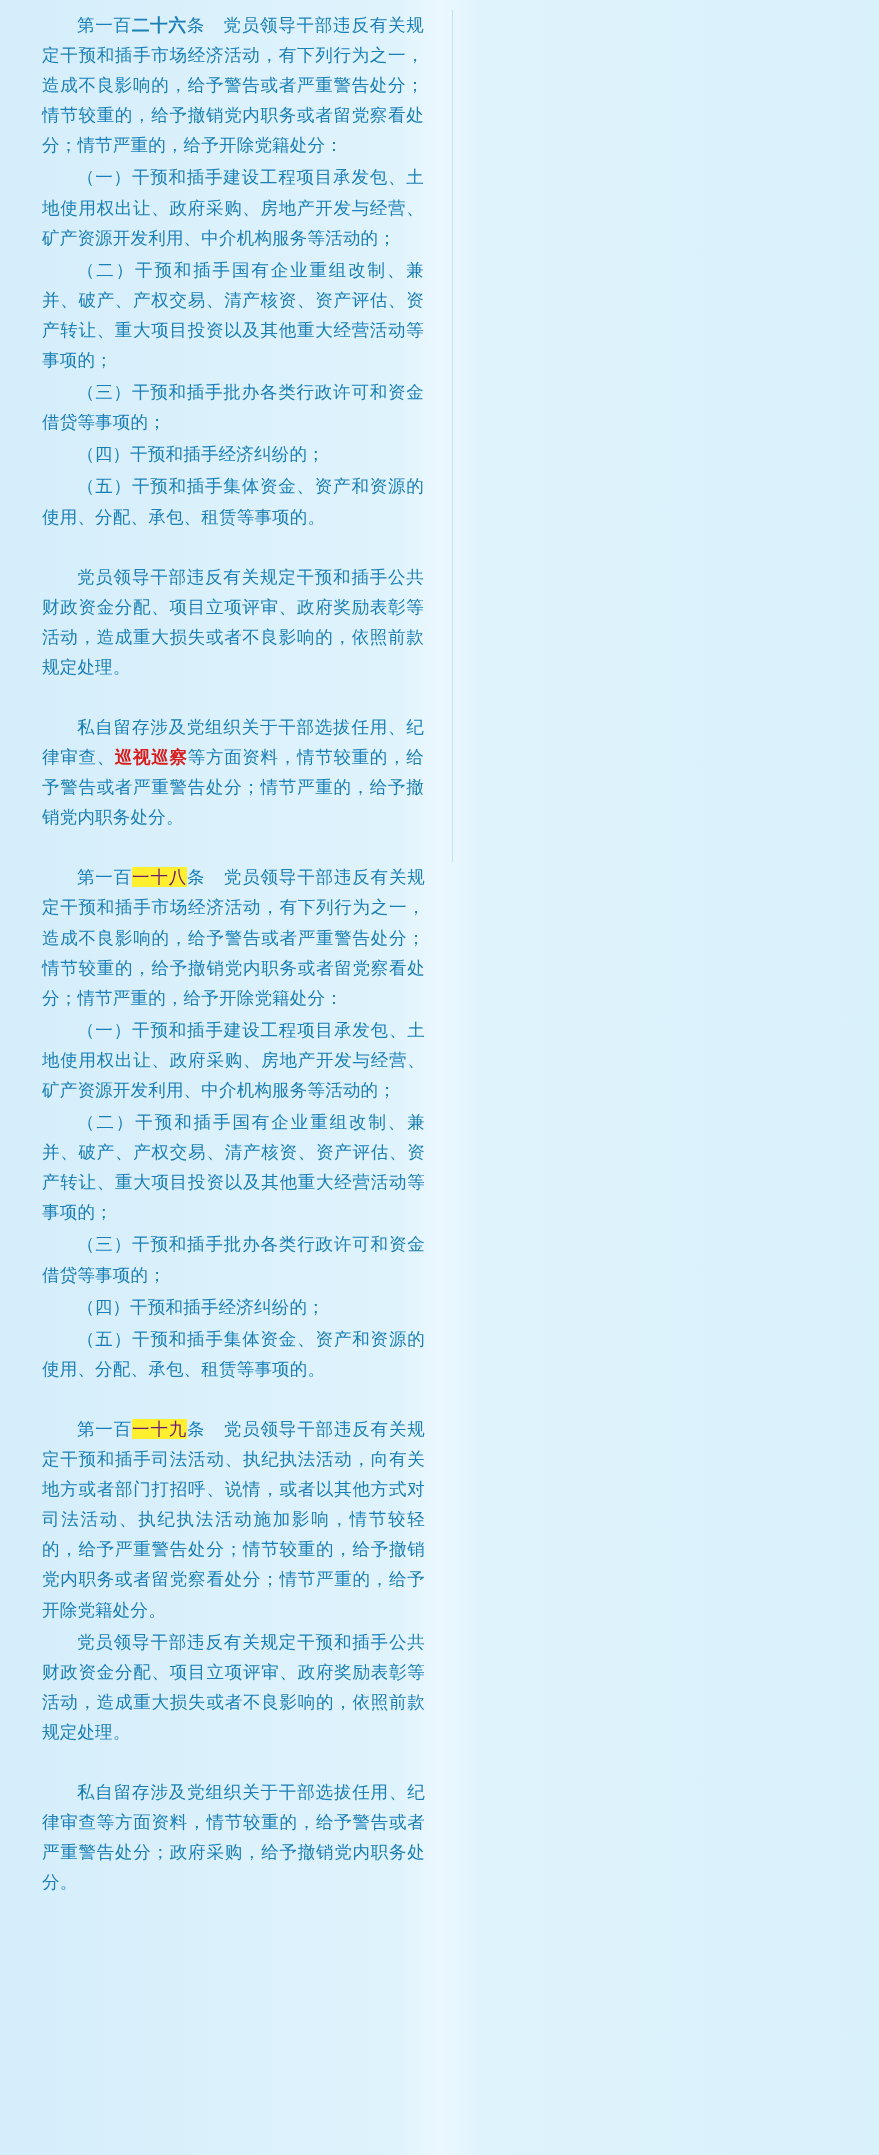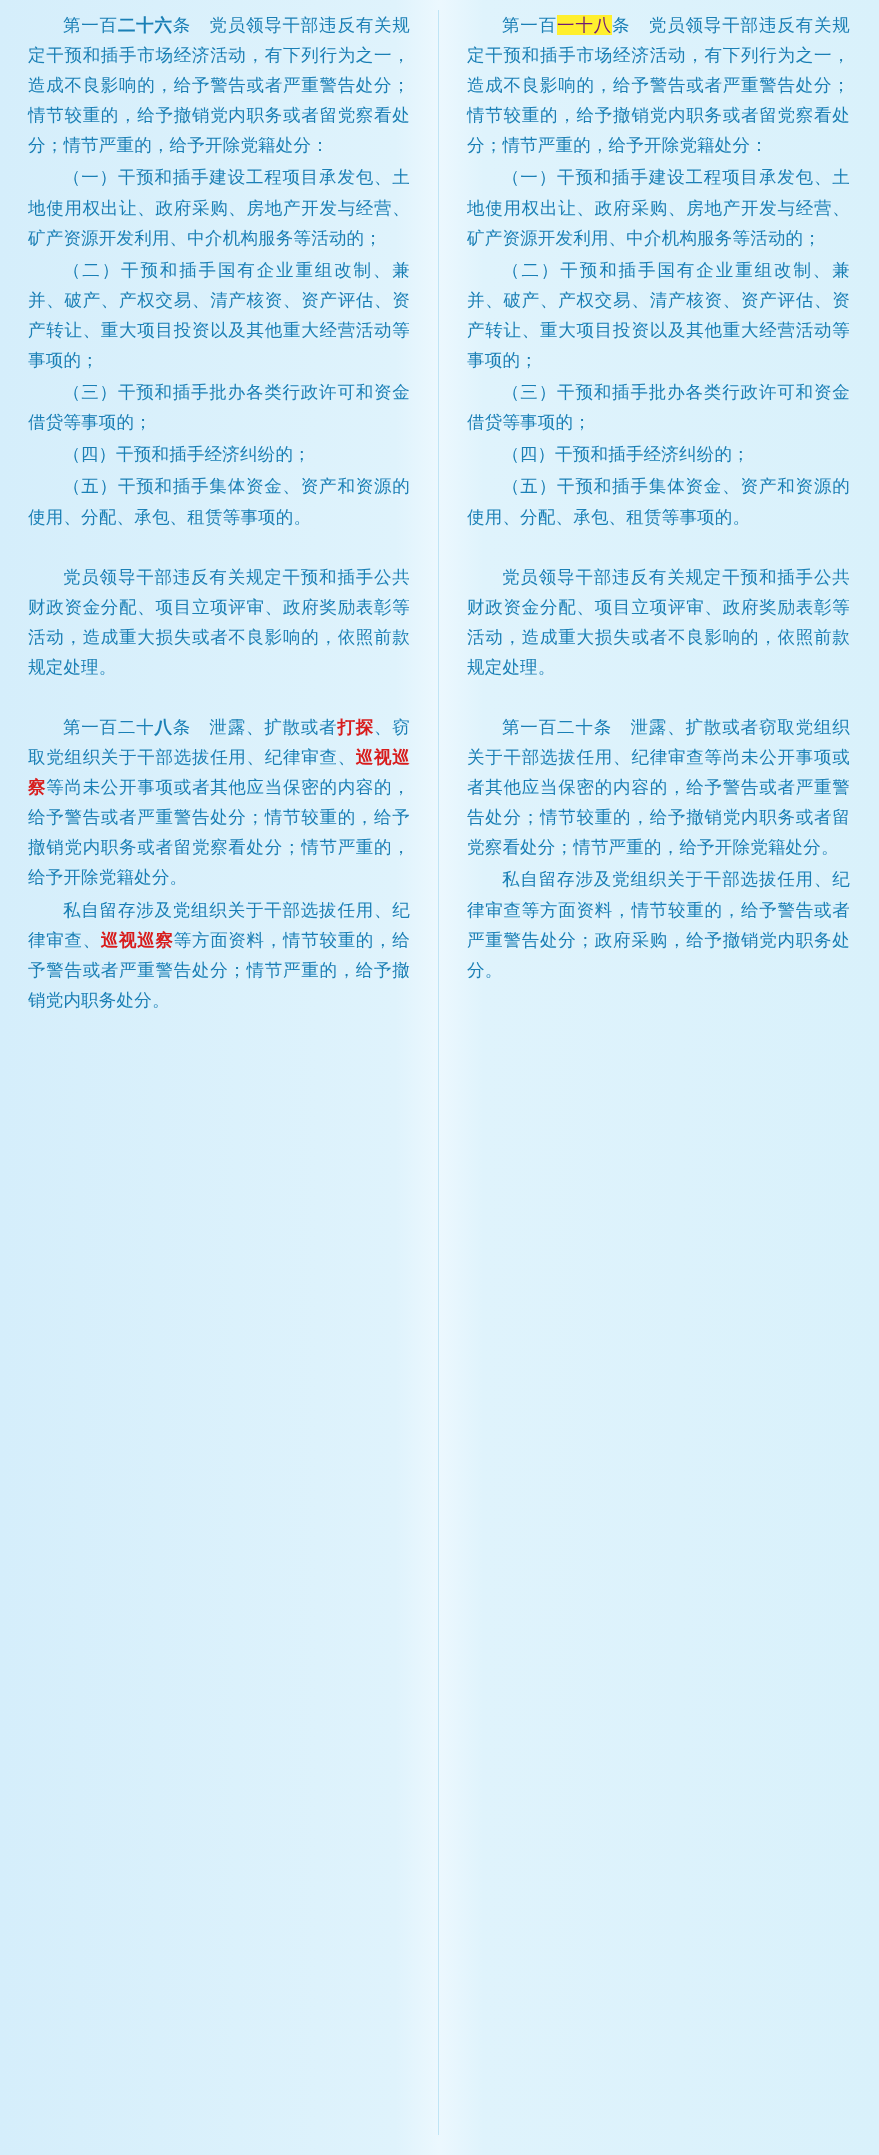--- a/index.html
+++ b/index.html
@@ -11,23 +11,23 @@
     width: 879px;
     min-height: 2155px;
     font-family: "Liberation Sans", sans-serif;
   }
   .page {
     position: relative;
     width: 879px;
     min-height: 2155px;
     background: linear-gradient(to right, #d5eefb 0%, #dff3fc 45%, #ecf8fe 50%, #dff3fc 55%, #d9f1fb 100%);
     box-sizing: border-box;
-    padding: 10px 0 20px 0;
+    padding: 10px 0 20px 14px;
     display: flex;
-    flex-direction: row;
+    flex-direction: column;
   }
   .column {
     width: 439px;
     box-sizing: border-box;
     padding: 0 28px;
   }
   .col-left {
     border-right: 1px solid #bfe4f5;
   }
   .block {
@@ -67,34 +67,33 @@
         <p class="para"><span>（一）干预和插手建设工程项目承发包、土地使用权出让、政府采购、房地产开发与经营、矿产资源开发利用、中介机构服务等活动的；</span></p>
         <p class="para"><span>（二）干预和插手国有企业重组改制、兼并、破产、产权交易、清产核资、资产评估、资产转让、重大项目投资以及其他重大经营活动等事项的；</span></p>
         <p class="para"><span>（三）干预和插手批办各类行政许可和资金借贷等事项的；</span></p>
         <p class="para"><span>（四）干预和插手经济纠纷的；</span></p>
         <p class="para"><span>（五）干预和插手集体资金、资产和资源的使用、分配、承包、租赁等事项的。</span></p>
       </div>
       <div class="block">
         <p class="para"><span>党员领导干部违反有关规定干预和插手公共财政资金分配、项目立项评审、政府奖励表彰等活动，造成重大损失或者不良影响的，依照前款规定处理。</span></p>
       </div>
       <div class="block">
-        <p class="para"><span>第一百二十</span><span class="hl-bold">八</span><span>条　泄露、扩散或者</span><span class="hl-red">打探</span><span>、窃取党组织关于干部选拔任用、纪律审查、</span><span class="hl-red">巡视巡察</span><span>等尚未公开事项或者其他应当保密的内容的，给予警告或者严重警告处分；情节较重的，给予撤销党内职务或者留党察看处分；情节严重的，给予开除党籍处分。</span></p>
         <p class="para"><span>私自留存涉及党组织关于干部选拔任用、纪律审查、</span><span class="hl-red">巡视巡察</span><span>等方面资料，情节较重的，给予警告或者严重警告处分；情节严重的，给予撤销党内职务处分。</span></p>
       </div>
     </div>
   <div class="column col-right" id="right-col">
       <div class="block">
         <p class="para"><span>第一百</span><span class="hl-yellow">一十八</span><span>条　党员领导干部违反有关规定干预和插手市场经济活动，有下列行为之一，造成不良影响的，给予警告或者严重警告处分；情节较重的，给予撤销党内职务或者留党察看处分；情节严重的，给予开除党籍处分：</span></p>
         <p class="para"><span>（一）干预和插手建设工程项目承发包、土地使用权出让、政府采购、房地产开发与经营、矿产资源开发利用、中介机构服务等活动的；</span></p>
         <p class="para"><span>（二）干预和插手国有企业重组改制、兼并、破产、产权交易、清产核资、资产评估、资产转让、重大项目投资以及其他重大经营活动等事项的；</span></p>
         <p class="para"><span>（三）干预和插手批办各类行政许可和资金借贷等事项的；</span></p>
         <p class="para"><span>（四）干预和插手经济纠纷的；</span></p>
         <p class="para"><span>（五）干预和插手集体资金、资产和资源的使用、分配、承包、租赁等事项的。</span></p>
       </div>
       <div class="block">
+        <p class="para"><span>第一百</span><span class="hl-yellow">一十九</span><span>条　党员领导干部违反有关规定干预和插手司法活动、执纪执法活动，向有关地方或者部门打招呼、说情，或者以其他方式对司法活动、执纪执法活动施加影响，情节较轻的，给予严重警告处分；情节较重的，给予撤销党内职务或者留党察看处分；情节严重的，给予开除党籍处分。</span></p>
         <p class="para"><span>党员领导干部违反有关规定干预和插手公共财政资金分配、项目立项评审、政府奖励表彰等活动，造成重大损失或者不良影响的，依照前款规定处理。</span></p>
       </div>
       <div class="block">
-        <p class="para"><span>第一百二十条　泄露、扩散或者窃取党组织关于干部选拔任用、纪律审查等尚未公开事项或者其他应当保密的内容的，给予警告或者严重警告处分；情节较重的，给予撤销党内职务或者留党察看处分；情节严重的，给予开除党籍处分。</span></p>
         <p class="para"><span>私自留存涉及党组织关于干部选拔任用、纪律审查等方面资料，情节较重的，给予警告或者严重警告处分；政府采购，给予撤销党内职务处分。</span></p>
       </div>
     </div>
 </div>
 
 </body></html>

